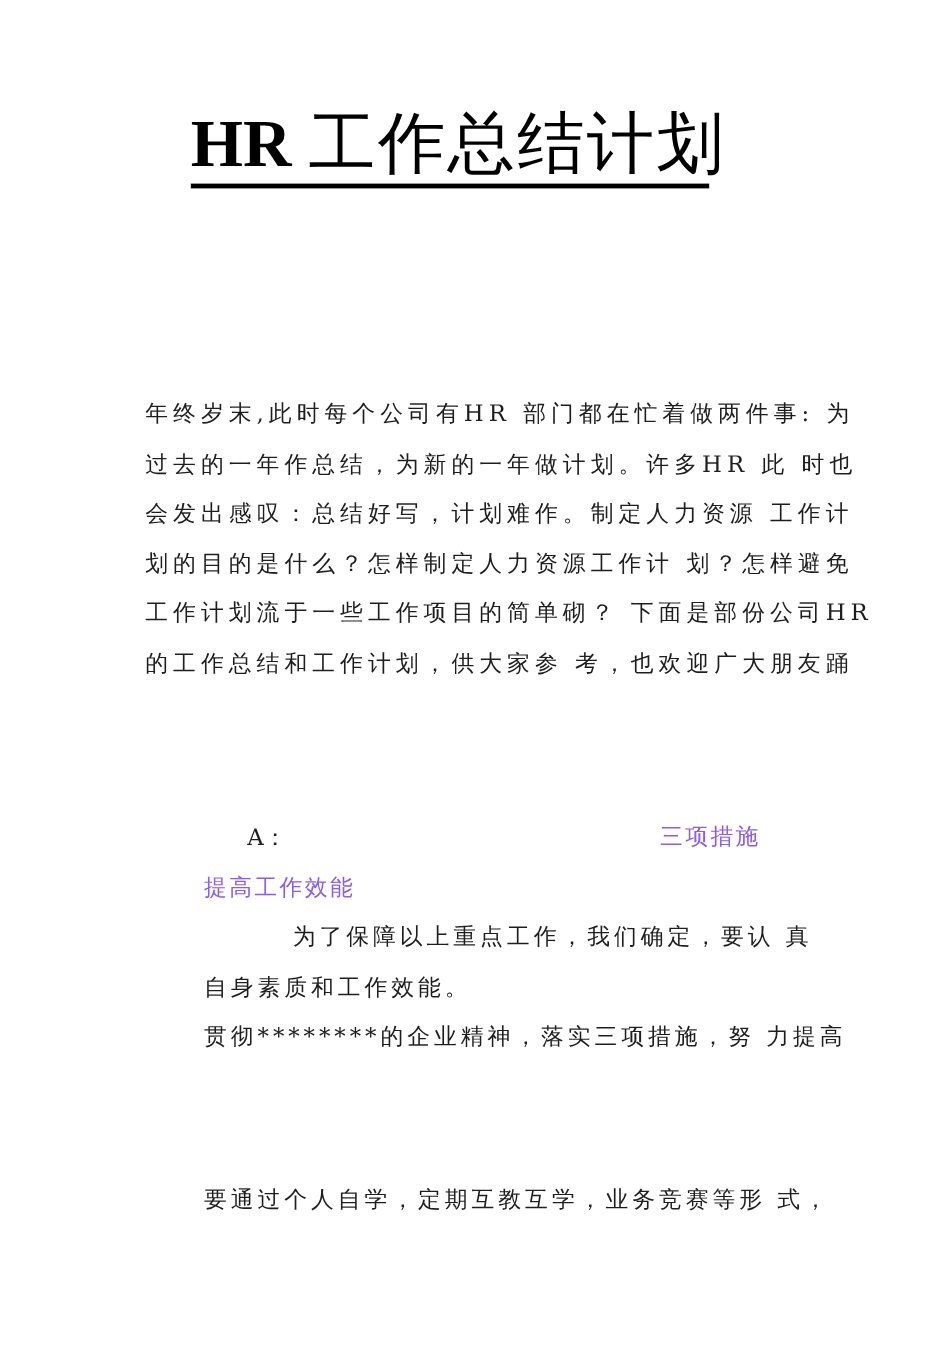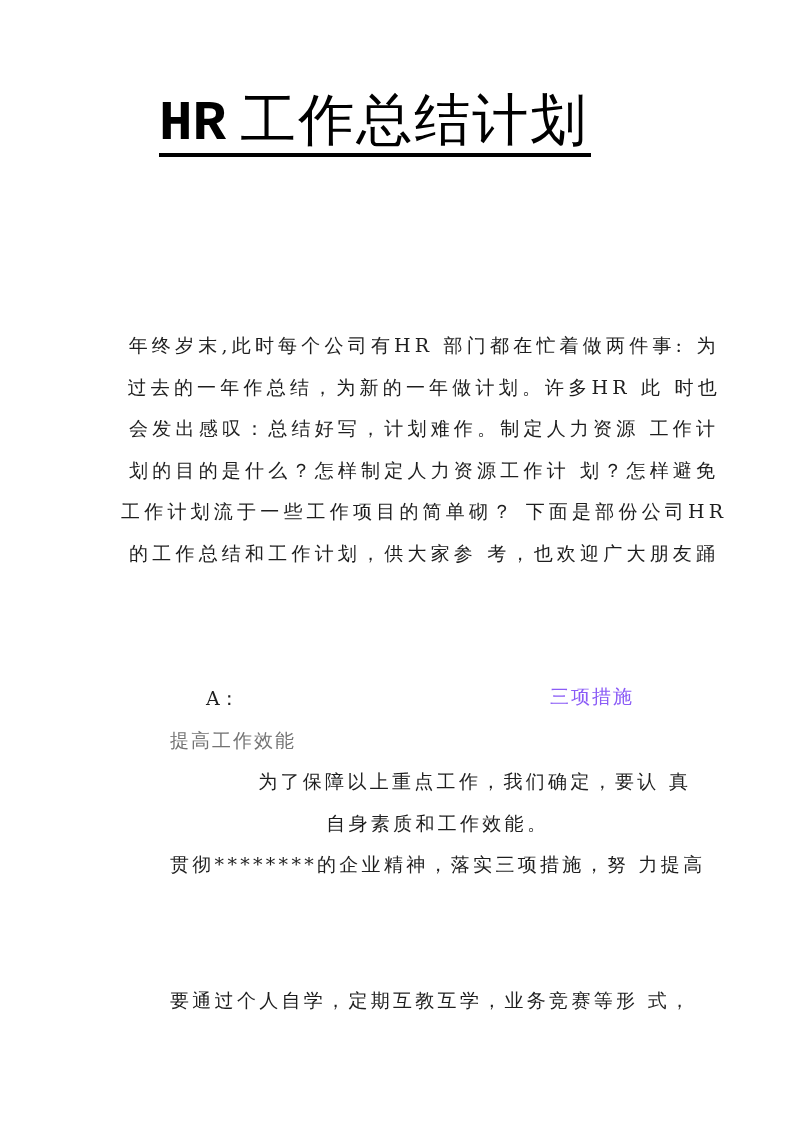--- a/index.html
+++ b/index.html
@@ -31,21 +31,21 @@
       font-family: "Liberation Serif", "DejaVu Serif", serif;
       font-size: 56px;
       line-height: 64px;
       font-weight: normal;
       color: #000;
       white-space: nowrap;
       letter-spacing: 0px;
     }
     .title .hr {
       font-weight: bold;
-      font-family: Liberation Mono, monospace;
+      font-family: Liberation Serif, serif;
     }
     .title .cn {
       font-weight: normal;
       letter-spacing: 2px;
     }
     .title-underline {
       position: absolute;
       left: 159px;
       top: 153px;
       width: 432px;
@@ -57,21 +57,20 @@
       margin: 0;
       font-size: 19px;
       line-height: 41.5px;
       letter-spacing: 4.2px;
       color: #1e1e1e;
       white-space: nowrap;
     }
     .line {
       display: block;
       height: 41.5px;
-      text-align: center;
     }
     .p1 {
       left: 121px;
       top: 325px;
     }
     .pA-left {
       position: absolute;
       left: 206px;
       top: 680px;
       font-size: 19px;
@@ -90,21 +89,21 @@
       margin: 0;
       font-family: Liberation Mono, monospace;
     }
     .pA-sub {
       position: absolute;
       left: 170px;
       top: 722px;
       font-size: 19px;
       line-height: 36px;
       letter-spacing: 2px;
-      color: #737373;
+      color: #8b5cf6;
       margin: 0;
     }
     .p2 {
       left: 170px;
       top: 761px;
       letter-spacing: 3.3px;
     }
     .p2 .indent {
       padding-left: 74px;
     }

